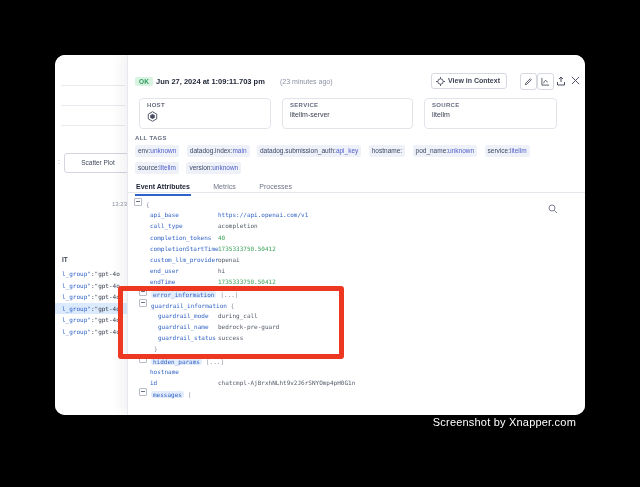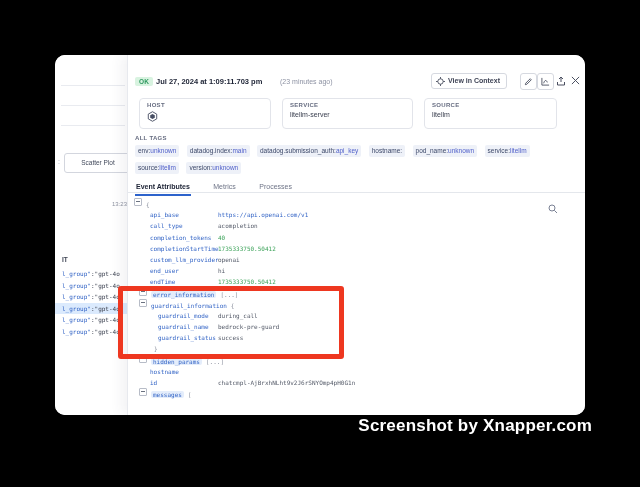--- a/index.html
+++ b/index.html
@@ -69,21 +69,21 @@
        position:relative;vertical-align:1px;background:#fff;margin-right:4px}
   .exp::after{content:"";position:absolute;left:1px;right:1px;top:2px;border-top:1px solid #6b7280}
   .rootrow{padding-left:6px}
   .openrow{padding-left:11px}
   .chip{background:#e4edfb;border-radius:2px;padding:0 2px;color:#3465c6}
   .closerow{padding-left:26px;color:#8b909e}
   .brk{color:#8b909e;margin-left:4px}
   
   .redbox{position:absolute;left:118px;top:286px;width:226px;height:73px;border:5px solid #ee3720;
           border-radius:3px;box-sizing:border-box;z-index:50}
-  .watermark{position:absolute;top:416px;right:48px;color:#fff;font-size:17px;font-weight:bold;
+  .watermark{position:absolute;top:416px;right:64px;color:#fff;font-size:11px;font-weight:normal;
              letter-spacing:.2px;z-index:60}
   svg{display:block}
 </style>
 </head>
 <body>
 
 <div class="card">
 
   <div class="leftpane">
     <div class="skline" style="top:30px"></div>
@@ -100,21 +100,21 @@
       <div class="lrow sel"><span class="pre">l_group"</span><span class="suf">:"gpt-4o</span></div>
       <div class="lrow"><span class="pre">l_group"</span><span class="suf">:"gpt-4o</span></div>
       <div class="lrow"><span class="pre">l_group"</span><span class="suf">:"gpt-4o</span></div>
     </div>
   </div>
 
   <div class="panel">
 
     <div class="phead">
       <span class="okbadge">OK</span>
-      <span class="ts">Jul 27, 2024 at 1:09:11.703 pm</span>
+      <span class="ts">Jun 27, 2024 at 1:09:11.703 pm</span>
       <span class="ago">(23 minutes ago)</span>
 
       <button class="viewctx" style="border:1px solid #d6d9e0">
         <span>
             <svg width="9" height="9" viewBox="0 0 10 10">
               <circle cx="5" cy="5" r="3" fill="none" stroke="#4a4f60" stroke-width="1"></circle>
               <line x1="5" y1="0" x2="5" y2="2" stroke="#4a4f60"></line>
               <line x1="5" y1="8" x2="5" y2="10" stroke="#4a4f60"></line>
               <line x1="0" y1="5" x2="2" y2="5" stroke="#4a4f60"></line>
               <line x1="8" y1="5" x2="10" y2="5" stroke="#4a4f60"></line>

